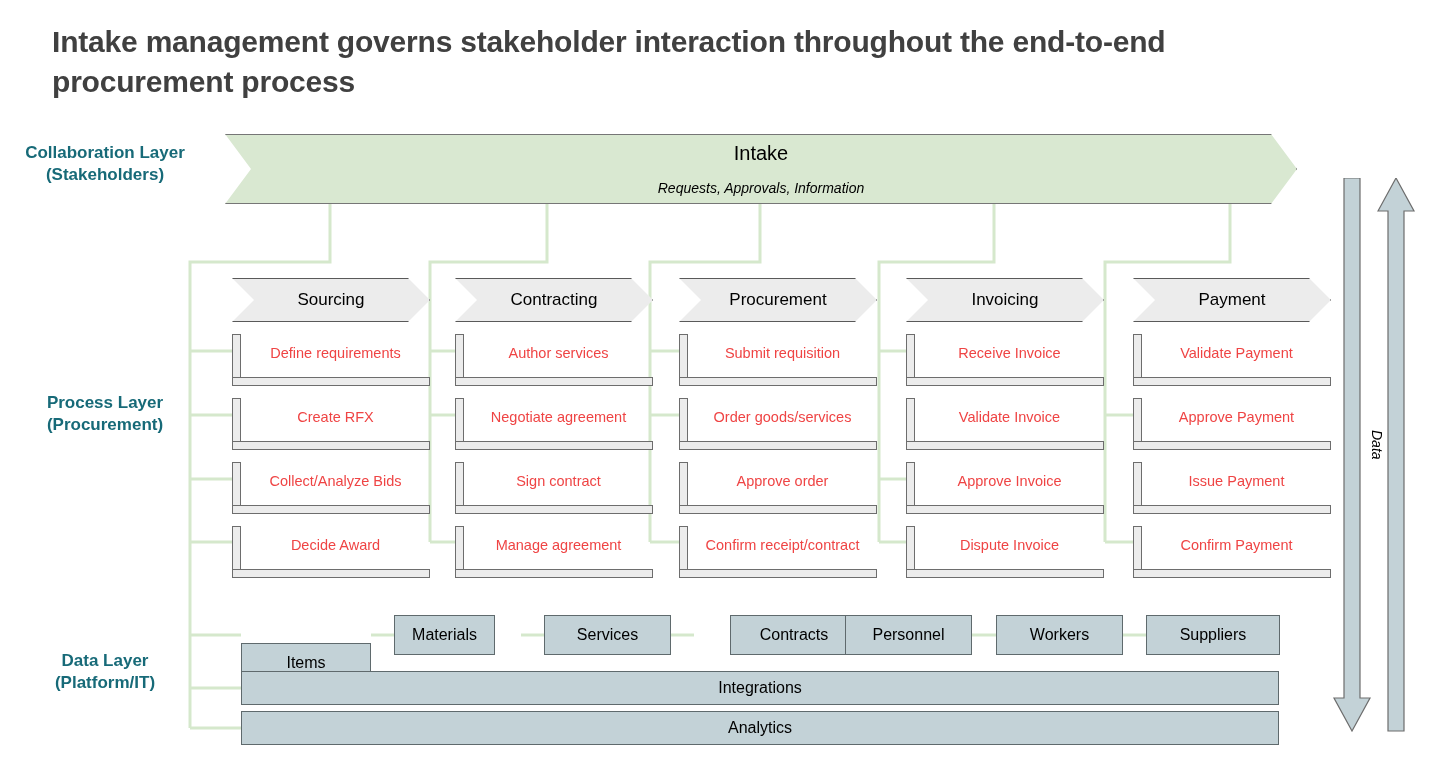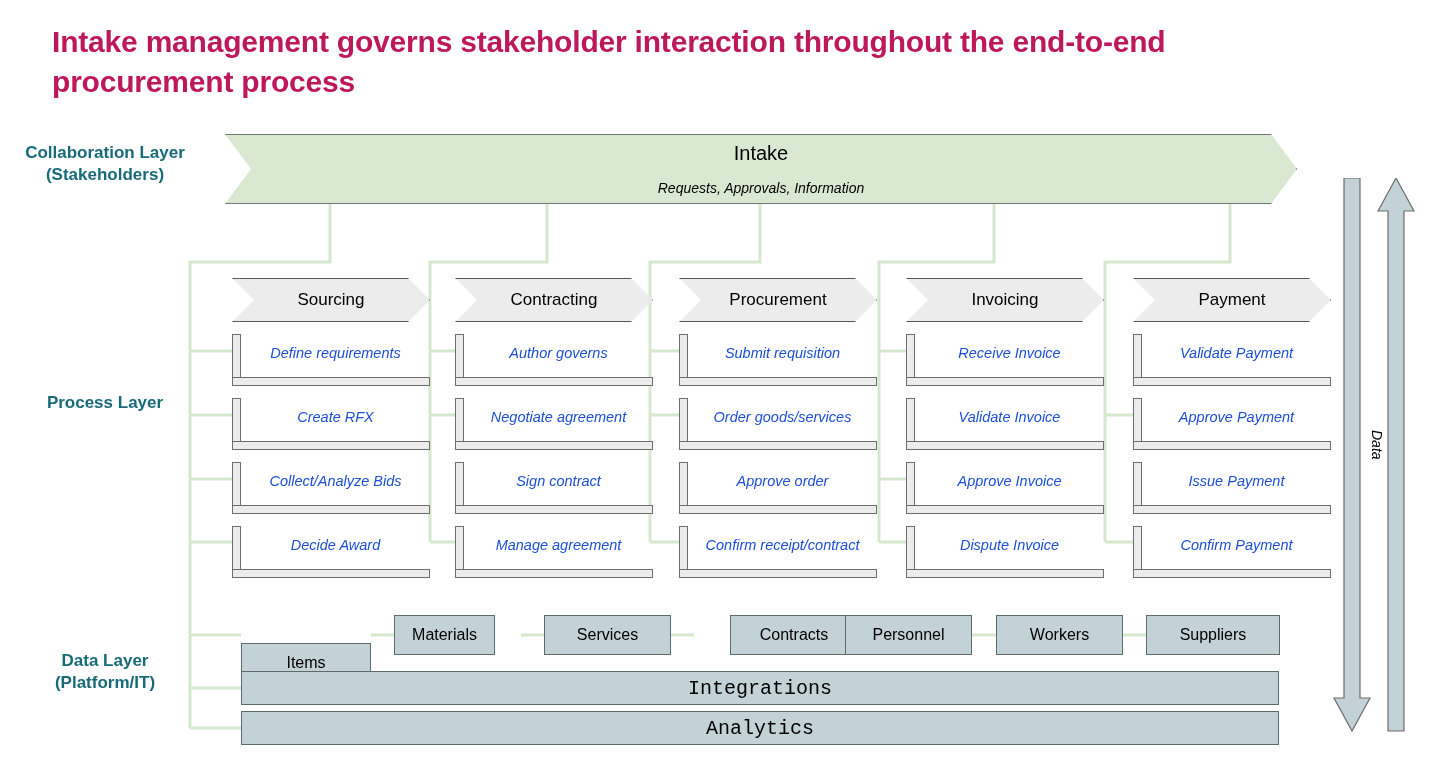--- a/index.html
+++ b/index.html
@@ -12,21 +12,21 @@
   }
   #root { position: relative; width: 1434px; height: 780px; }
 
   
   #title {
     position: absolute;
     left: 52px; top: 22px; width: 1230px;
     font-size: 30px;
     font-weight: bold;
     line-height: 1.33;
-    color: #be185d;
+    color: #404040;
     letter-spacing: -0.2px;
   }
 
   
   .layer-label {
     position: absolute;
     width: 210px;
     text-align: center;
     color: #176a78;
     font-weight: bold;
@@ -81,41 +81,40 @@
   }
   .task .hbar {
     position: absolute; left: 0; bottom: 0;
     width: 100%; height: 9px;
     background: #ececec;
     border: 1px solid #6d6d6d;
   }
   .task .tlabel {
     position: absolute; left: 9px; right: 0; top: 0; height: 38px;
     display: flex; align-items: center; justify-content: center;
-    font-size: 14.5px; color: #1d4ed8;
+    font-size: 14.5px; color: #ef4444;
     text-align: center;
-    font-style: italic;
   }
 
   
   .data-chip {
     position: absolute;
     height: 40px;
     background: #c3d2d7;
     border: 1px solid #5f6a6d;
     display: flex; align-items: center; justify-content: center;
     font-size: 16px; color: #000;
   }
   .data-bar {
     position: absolute;
     left: 241px; width: 1038px; height: 34px;
     background: #c3d2d7;
     border: 1px solid #5f6a6d;
     display: flex; align-items: center; justify-content: center;
-    font-size: 20px; color: #000; font-family: Liberation Mono, monospace;
+    font-size: 16px; color: #000;
   }
   #bar-integrations { top: 671px; }
   #bar-analytics { top: 711px; }
 
   
   #data-word {
     position: absolute;
     left: 1385px; top: 430px;
     font-size: 14px; font-style: italic; color: #000;
     transform: rotate(90deg);
@@ -171,20 +170,21 @@
       <path d="M 1123,635 L 1146,635"></path>
     </g>
   </svg>
 
   <div class="layer-label" id="label-collab">
     <div>Collaboration Layer</div>
     <div>(Stakeholders)</div>
   </div>
   <div class="layer-label" id="label-process">
     <div>Process Layer</div>
+    <div>(Procurement)</div>
   </div>
   <div class="layer-label" id="label-data">
     <div>Data Layer</div>
     <div>(Platform/IT)</div>
   </div>
 
   <div id="collab-banner">
     <div id="collab-title">Intake</div>
     <div id="collab-sub">Requests, Approvals, Information</div>
   </div>
@@ -215,21 +215,21 @@
     </div>
   </div>
 
   <div class="col" style="left:455px">
     <div class="col-head">
         <span>Contracting</span>
       </div>
     <div class="task">
       <div class="vbar"></div>
       <div class="hbar"></div>
-      <div class="tlabel">Author governs</div>
+      <div class="tlabel">Author services</div>
     </div>
     <div class="task">
       <div class="vbar"></div>
       <div class="hbar"></div>
       <div class="tlabel">Negotiate agreement</div>
     </div>
     <div class="task">
       <div class="vbar"></div>
       <div class="hbar"></div>
       <div class="tlabel">Sign contract</div>

